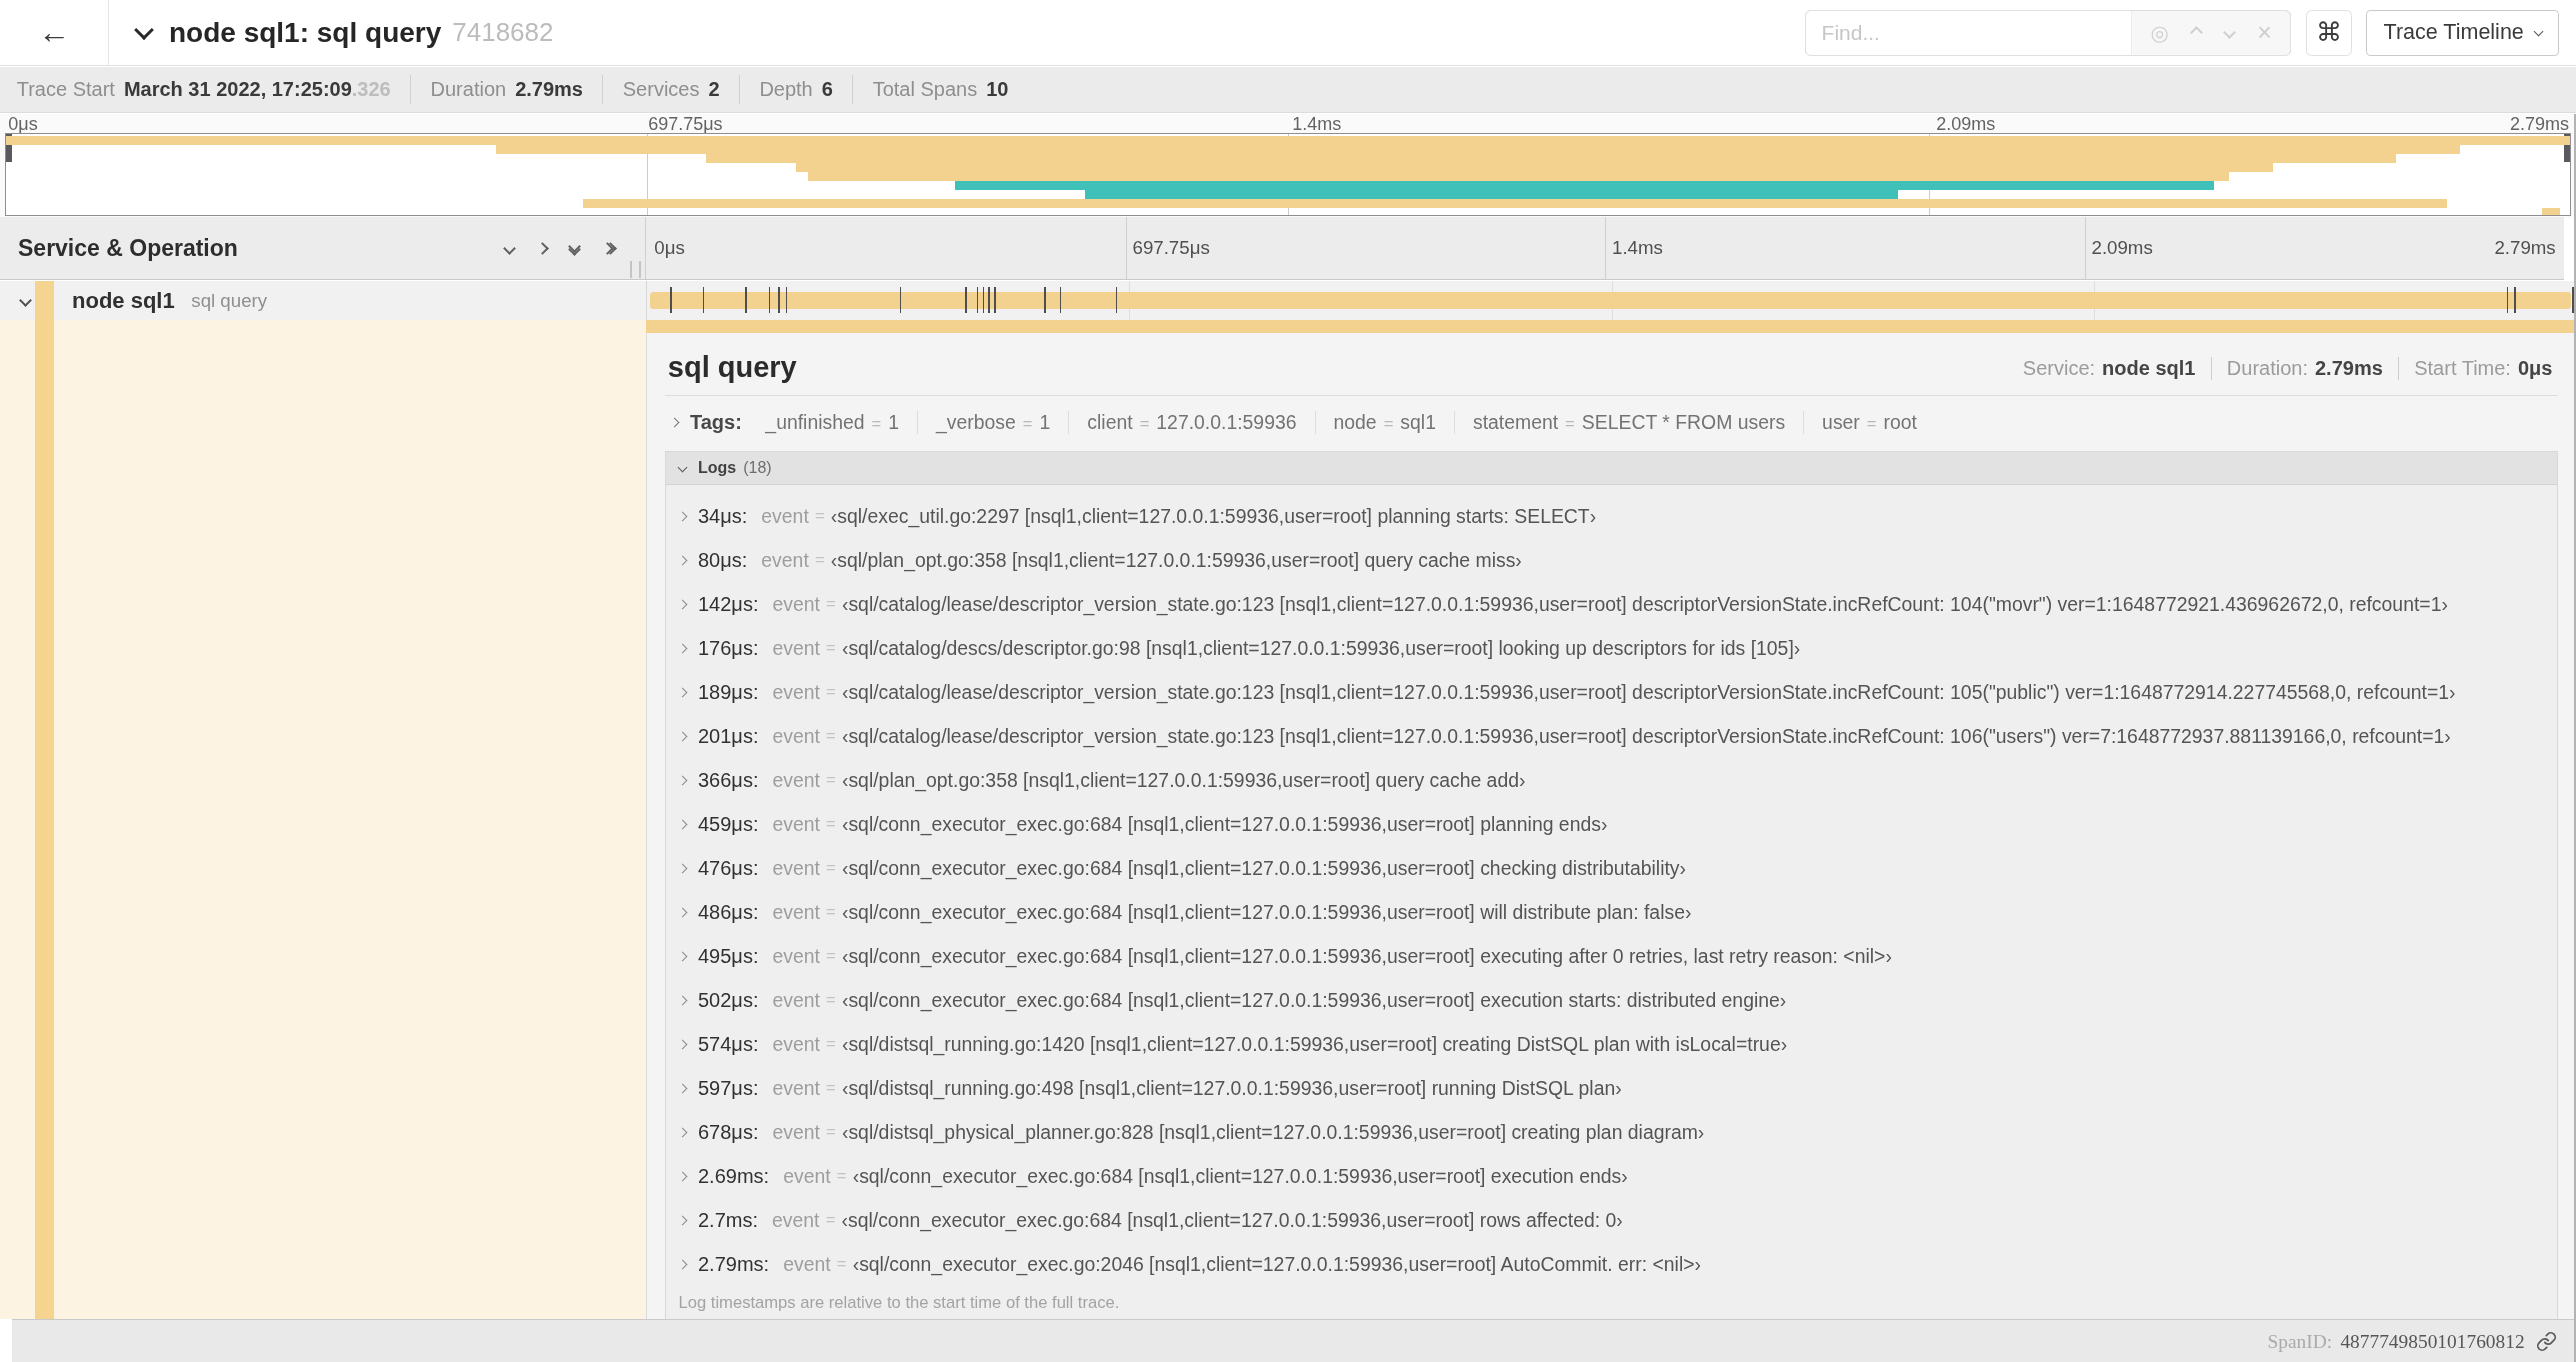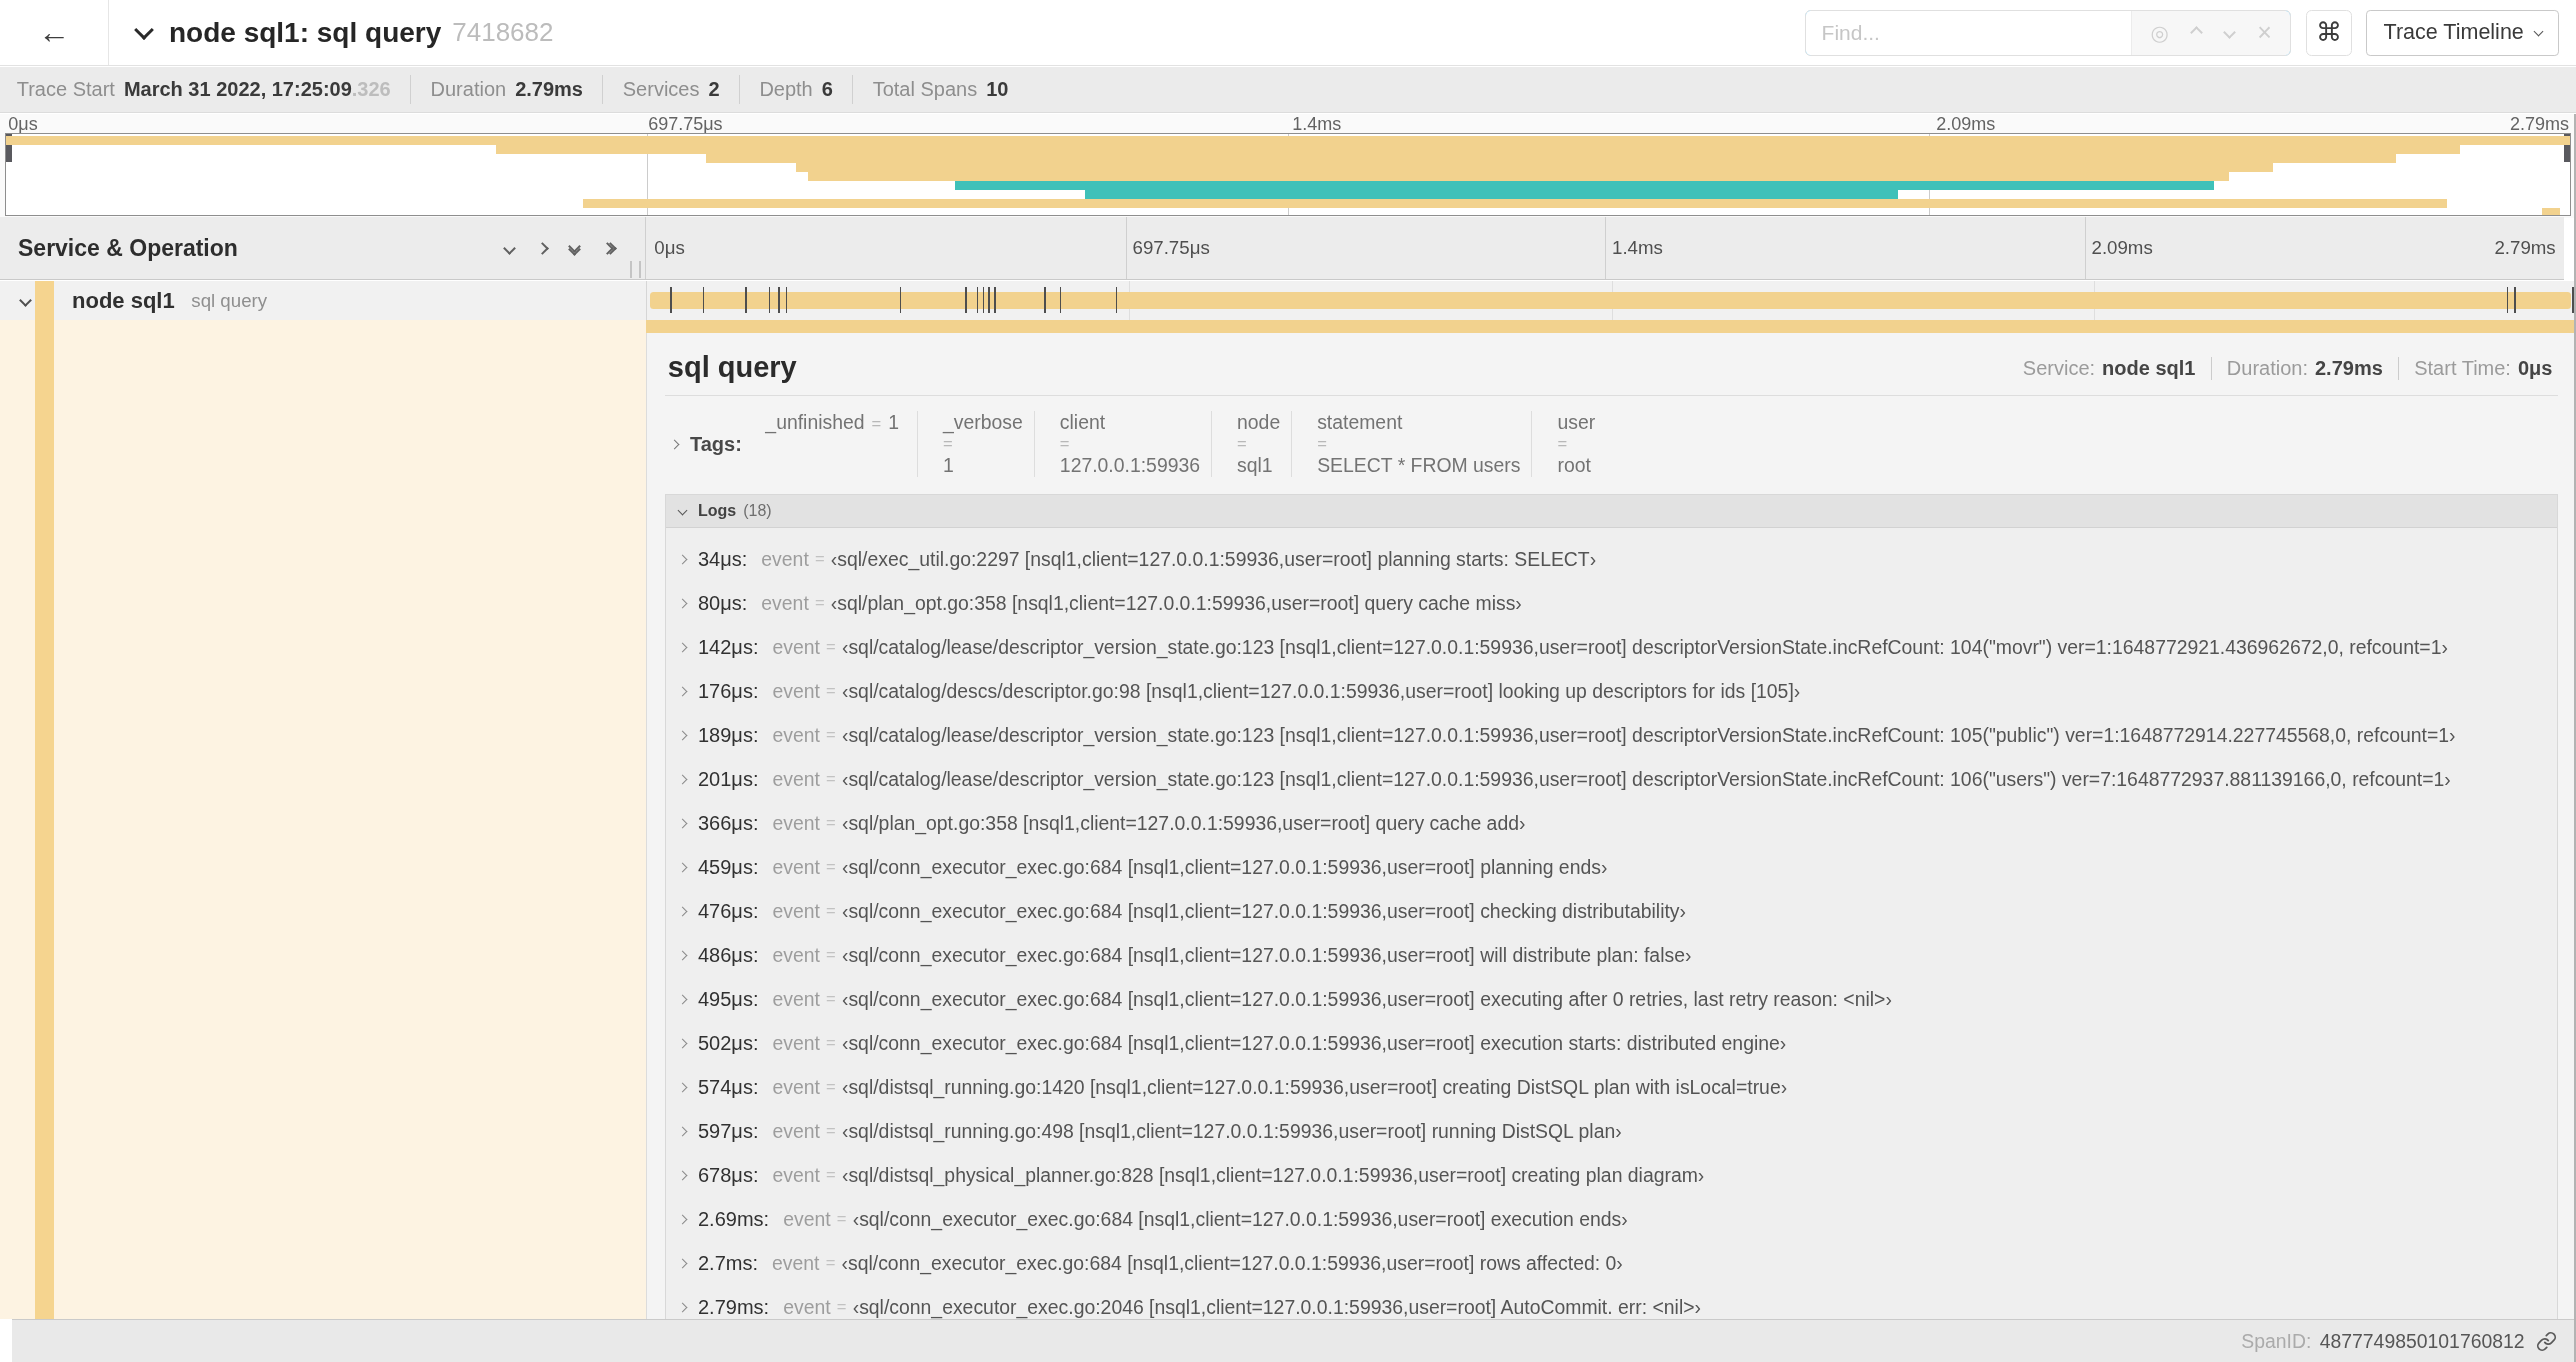--- a/index.html
+++ b/index.html
@@ -108,21 +108,21 @@
   .meta-item { padding: 0 15.2px; }
   .meta-item + .meta-item { border-left: 0.7px solid #cccccc; }
   .meta-item:last-child { padding-right: 2.8px; }
   .meta-label { color: #9b9b9b; }
   .meta-val { font-weight: bold; color: #454545; margin-left: 7px; }
 
   .tags-row { display: flex; align-items: center; margin-top: 15.2px; padding-left: 5.5px; font-size: 19.4px; cursor: pointer; }
   .tags-chev { color: #767676; }
   .tags-label { font-weight: bold; color: #484848; margin-left: 12.5px; font-size: 20px; }
   .tag-item { display: flex; align-items: baseline; padding: 0 18px; }
-  .tag-item + .tag-item { border-left: 0.7px solid #dddddd; flex-direction: column; }
+  .tag-item + .tag-item { border-left: 0.7px solid #dddddd; }
   .tag-item:first-of-type { margin-left: 5.5px; }
   .tag-key { color: #737373; }
   .tag-eq { color: #b8b8b8; margin: 0 7px; font-size: 16.6px; }
   .tag-val { color: #737373; }
 
   .logs-block { margin-top: 16.6px; border: 0.7px solid #d8d8d8; background: #efefef; }
   .logs-head { height: 33px; background: #e2e2e2; border-bottom: 0.7px solid #d2d2d2; display: flex;
                align-items: center; padding-left: 12.5px; font-size: 16px; cursor: pointer; }
   .logs-chev { color: #565656; }
   .logs-label { font-weight: bold; color: #424242; margin-left: 12.5px; }
@@ -132,21 +132,21 @@
   .cv-log { color: #8a8a8a; }
   .log-time { font-weight: normal; color: #313131; margin-left: 12.5px; margin-right: 14px; font-size: 20px; }
   .log-key { color: #9d9d9d; }
   .log-eq { color: #c2c2c2; margin: 0 6.2px; font-size: 16.6px; }
   .log-val { color: #545454; }
   .logs-foot { font-size: 16.6px; color: #a3a3a3; padding: 7px 0 11px 12.5px; }
 
   
   .footer { position: absolute; left: 12px; right: 0; bottom: 0; height: 44px; background: #e9e9e9;
             border-top: 0.7px solid #cacaca; display: flex; align-items: center; justify-content: flex-end;
-            padding-right: 19.4px; font-size: 19.4px; }
+            padding-right: 19.4px; font-size: 19.4px; font-family: Liberation Serif, serif; }
   .spanid-label { color: #ababab; }
   .spanid-val { color: #565656; margin-left: 8.3px; }
   .link-icon { margin-left: 11px; color: #5a5a5a; display: inline-flex; cursor: pointer; }
 
   .right-edge { position: absolute; top: 114px; right: 0; bottom: 0; width: 2.1px; background: #b3b3b3; z-index: 9; }
 </style>
 </head>
 <body>
 
 <div class="topbar">

